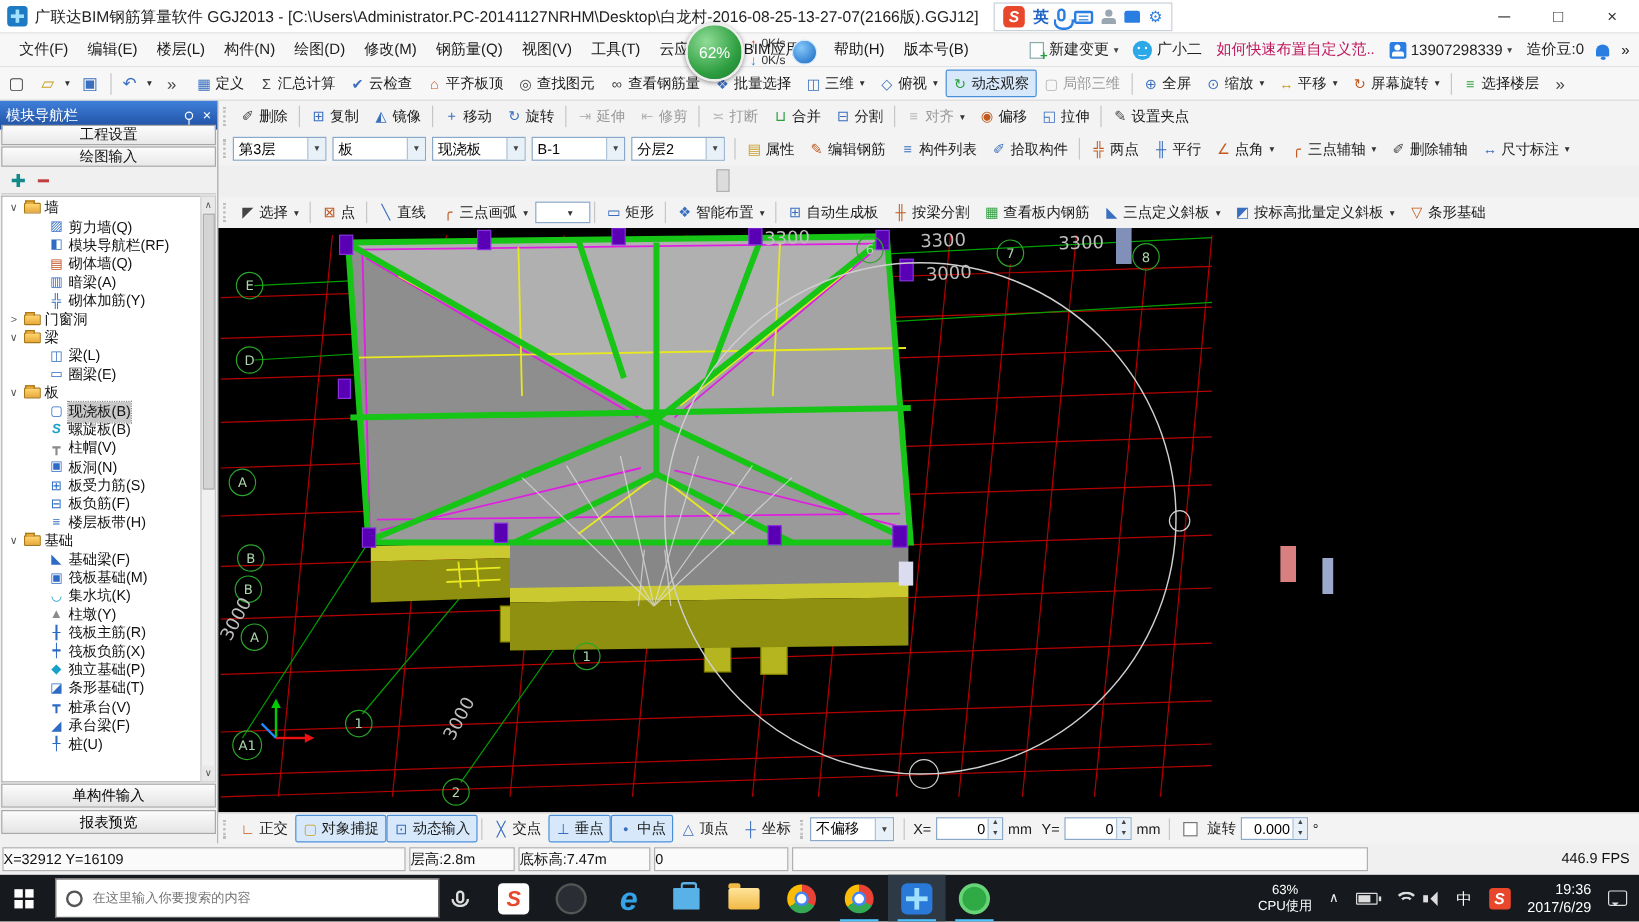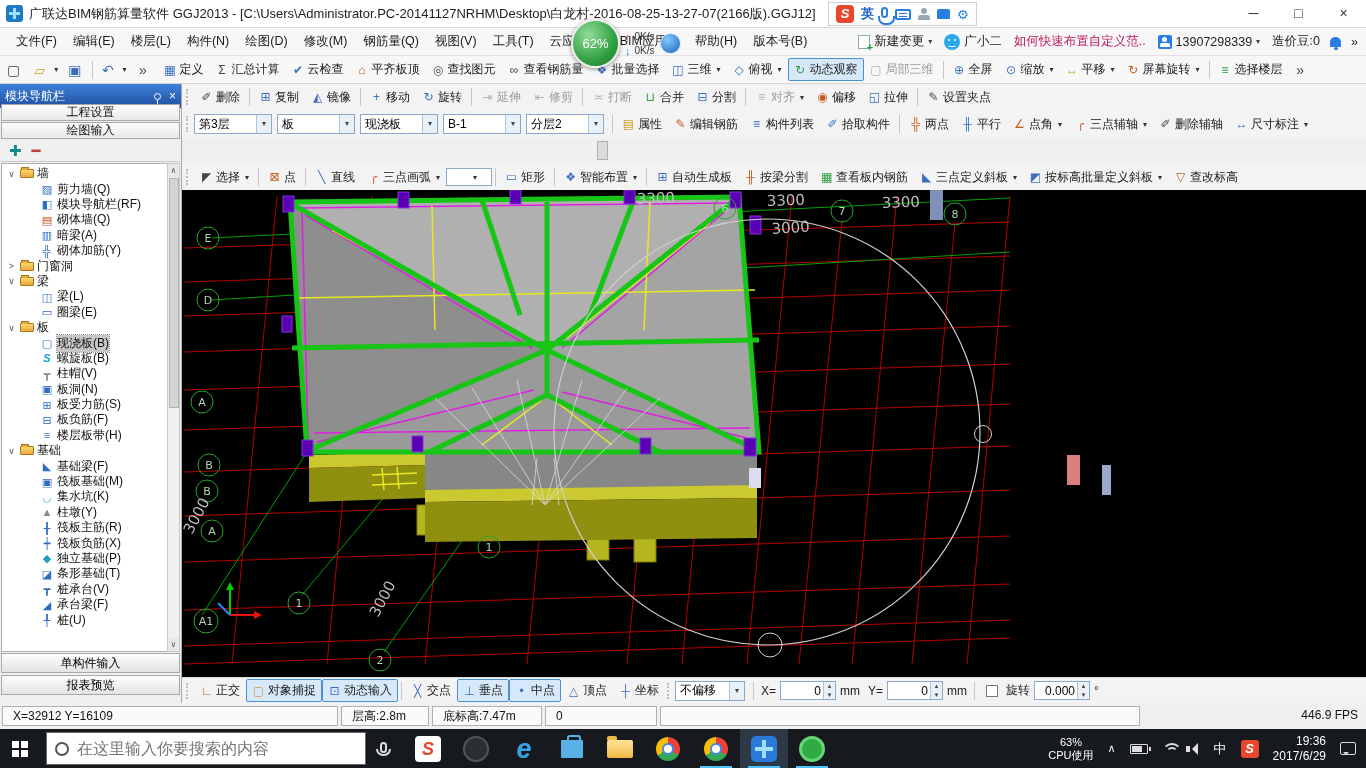--- a/index.html
+++ b/index.html
@@ -116,30 +116,30 @@
   #snapbar { left:182px; top:677px; width:1184px; height:26px; background:#f3f3f3; border-top:1px solid #d8d8d8; }
   .numin { width:56px; height:19px; border:1px solid #8aa8c8; background:#fff; font-size:12px; text-align:right; padding:0 14px 0 2px; position:relative; font-family:inherit; }
   .spinwrap { position:relative; display:inline-flex; align-items:center; }
   .spin { position:absolute; right:1px; top:1px; width:12px; height:17px; display:flex; flex-direction:column; }
   .spin span { flex:1; font-size:6px; line-height:8px; text-align:center; color:#444; background:#e8f0f8; border-left:1px solid #b0c4d8; }
   .unit { font-size:12px; color:#222; margin:0 4px; }
   .chk { width:12px; height:12px; border:1px solid #777; background:#fff; margin:0 4px 0 8px; }
 
   
   #statusbar { left:0; top:703px; width:1366px; height:26px; background:#f0f0f0; display:flex; align-items:center; padding:2px 2px; gap:3px; }
-  .scell { height:20px; line-height:18px; font-size:12px; color:#111; background:#fafafa; border:1px solid #b0b0b0; padding:0 10px; white-space:nowrap; }
+  .scell { height:20px; line-height:18px; font-size:12px; color:#111; background:#fafafa; border:1px solid #b0b0b0; padding:0 0; white-space:nowrap; }
   #fps { margin-left:auto; border:none; background:none; padding-right:6px; }
 
   
   #taskbar { left:0; top:729px; width:1366px; height:39px; background:#16191d; display:flex; align-items:center; }
   #start { width:46px; height:39px; display:flex; align-items:center; justify-content:center; }
   .winlogo { width:7px; height:7px; background:#fff; box-shadow:9px 0 #fff, 0 9px #fff, 9px 9px #fff; margin:-8px 8px 0 -8px; }
   #searchbox { width:320px; height:33px; background:#fff; border:1px solid #666; display:flex; align-items:center; gap:8px; padding:0 8px; }
   .cortana { width:14px; height:14px; border:2px solid #555; border-radius:50%; }
-  #search-input { border:none; outline:none; font-size:16px; color:#333; width:250px; font-family:inherit; background:transparent; }
+  #search-input { border:none; outline:none; font-size:11px; color:#333; width:250px; font-family:inherit; background:transparent; }
   #tb-mic { width:26px; height:39px; display:flex; flex-direction:column; align-items:center; justify-content:center; margin-left:4px; }
   .tmic { width:7px; height:11px; border:2px solid #ddd; border-radius:4px; }
   .tmic2 { width:15px; height:7px; border:2px solid #ddd; border-top:none; border-radius:0 0 8px 8px; margin-top:-4px; }
   #apps { display:flex; margin-left:8px; }
   .app { width:48px; height:39px; display:flex; align-items:center; justify-content:center; position:relative; }
   .app.running::after { content:""; position:absolute; bottom:0; left:8px; right:8px; height:2px; background:#4cc2ff; }
   .app.active { background:#2d3a45; }
   .sogou-app { width:26px; height:26px; background:#fff; border-radius:4px; color:#e8472b; font-weight:bold; font-style:italic; font-size:18px; text-align:center; line-height:26px; }
   .dark-app { width:26px; height:26px; background:#2a2d33; border-radius:50%; border:2px solid #555; }
   .edge-app { color:#35a3e8; font-size:27px; font-weight:bold; font-style:italic; line-height:26px; }
@@ -582,21 +582,21 @@
         <span class="titem dd">
           <span class="ico">◣</span>
           <span>三点定义斜板</span>
         </span>
         <span class="titem dd">
           <span class="ico">◩</span>
           <span>按标高批量定义斜板</span>
         </span>
         <span class="titem c-or">
           <span class="ico">▽</span>
-          <span>查改标高</span>
+          <span>条形基础</span>
         </span>
       </span>
   </div>
 
   <div id="sidebar" class="abs">
     <div id="sb-header" class="abs">
       <span style="flex:1">模块导航栏</span>
       <span class="pin"></span>
       <span id="sb-close">×</span>
     </div>

